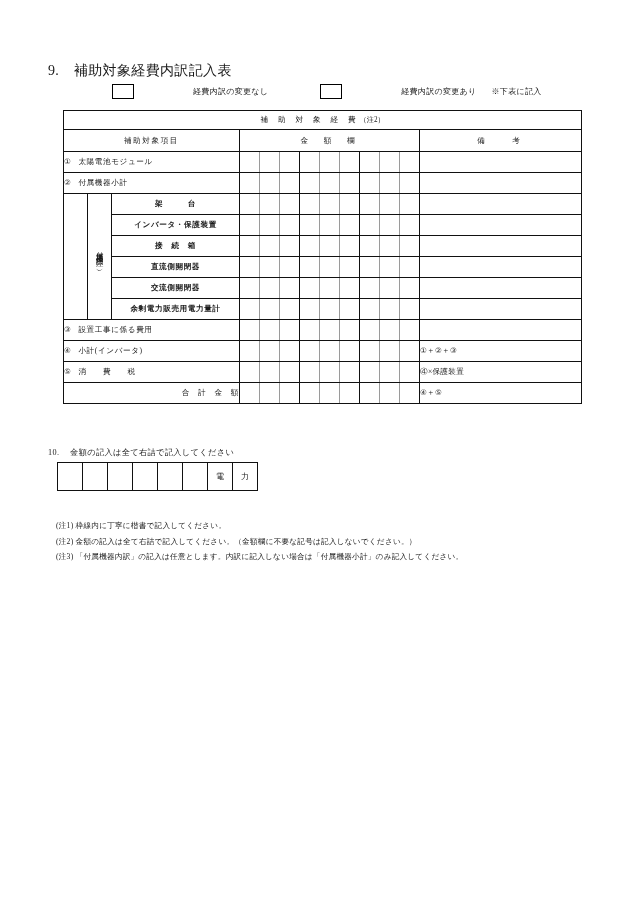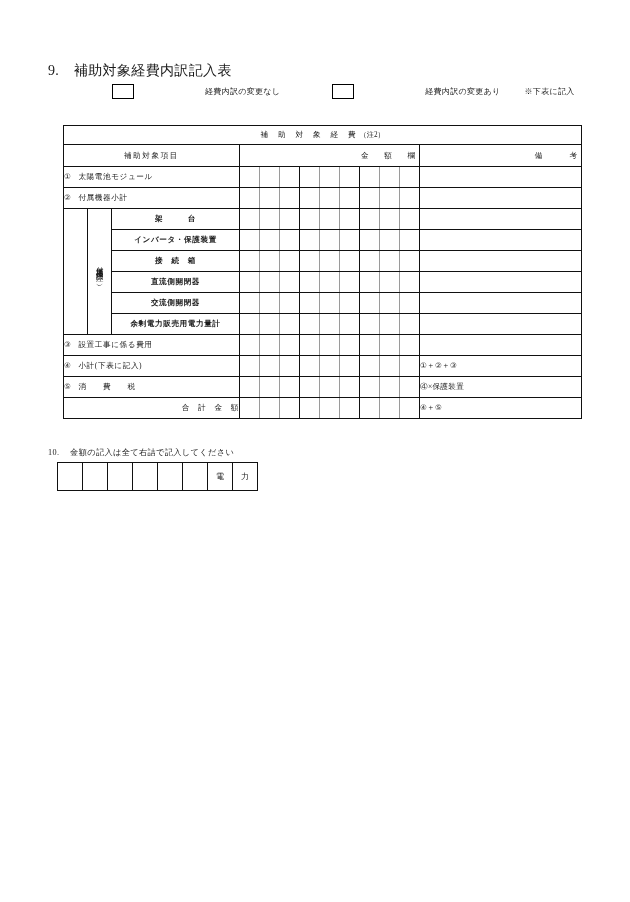--- a/index.html
+++ b/index.html
@@ -43,32 +43,32 @@
     white-space: nowrap;
   }
   .chk-box {
     width: 22px;
     height: 15px;
     border: 1.3px solid #000;
     background: #fff;
     box-sizing: border-box;
   }
   .chk-label {
-    margin-left: 24px;
+    margin-left: 12px;
     letter-spacing: 0.3px;
     padding-left: 47px;
   }
   .chk-gap { width: 52px; }
-  .chk-note { margin-left: 24px; letter-spacing: 0.3px; }
+  .chk-note { margin-left: 15px; letter-spacing: 0.3px; }
 
   
   .tbl-wrap {
     position: absolute;
     left: 57px;
-    top: 125px;
+    top: 110px;
     width: 518px;
     padding-left: 6px;
   }
   table.main {
     border-collapse: collapse;
     width: 518px;
     table-layout: fixed;
   }
   table.main td {
     border: 0.8px solid #111;
@@ -83,21 +83,21 @@
     letter-spacing: 4px;
     height: 19px !important;
     font-size: 8px;
   }
   .ttl-cell .note-sm { letter-spacing: 0; font-size: 7.2px; }
   .hdr {
     text-align: center;
     letter-spacing: 1.6px;
     height: 22px !important;
   }
-  .hdr-wide { letter-spacing: 4px; text-align: right; }
+  .hdr-wide { letter-spacing: 4px; }
   .item-cell {
     padding-left: 8px;
     letter-spacing: 0.6px;
   }
   .item-cell .num { margin-right: 7px; }
   .center-cell {
     text-align: right;
     letter-spacing: 0.6px;
   }
   .spaced { letter-spacing: 6px; }
@@ -348,21 +348,21 @@
         <td class="m g-start"></td>
             <td class="m"></td>
             <td class="m g-end"></td>
         <td class="m g-start"></td>
             <td class="m"></td>
             <td class="m g-end"></td>
         <td class="note-cell"></td>
       </tr>
 
       <tr>
-        <td class="item-cell" colspan="3"><span class="num">④</span><span>小計(下表に記入)</span></td>
+        <td class="item-cell" colspan="3"><span class="num">④</span><span>小計(インバータ)</span></td>
         <td class="m g-start"></td>
             <td class="m"></td>
             <td class="m g-end"></td>
         <td class="m g-start"></td>
             <td class="m"></td>
             <td class="m g-end"></td>
         <td class="m g-start"></td>
             <td class="m"></td>
             <td class="m g-end"></td>
         <td class="note-cell">①＋②＋③</td>
@@ -415,14 +415,19 @@
         <td></td>
         <td></td>
         <td></td>
         <td>電</td>
         <td>力</td>
       </tr>
     </tbody>
       </table>
   </div>
 
+  <div class="notes">
+    <div>(注1) 枠線内に丁寧に楷書で記入してください。</div>
+    <div>(注2) 金額の記入は全て右詰で記入してください。（金額欄に不要な記号は記入しないでください。）</div>
+    <div>(注3) 「付属機器内訳」の記入は任意とします。内訳に記入しない場合は「付属機器小計」のみ記入してください。</div>
+  </div>
 
 </div>
 
 </body></html>

